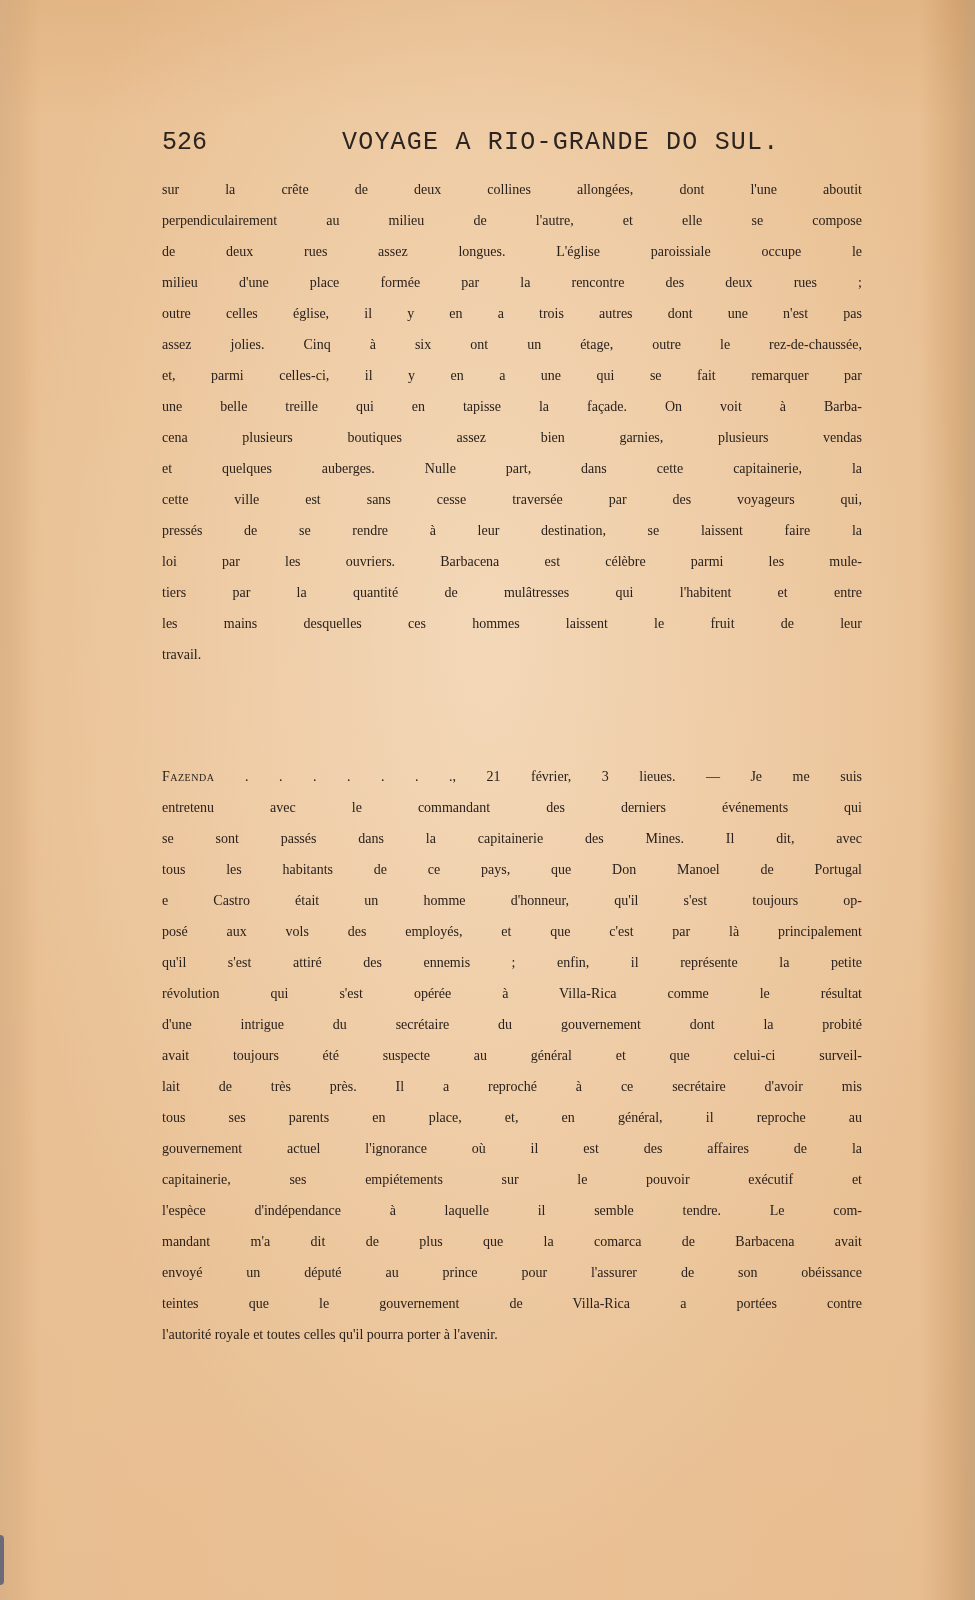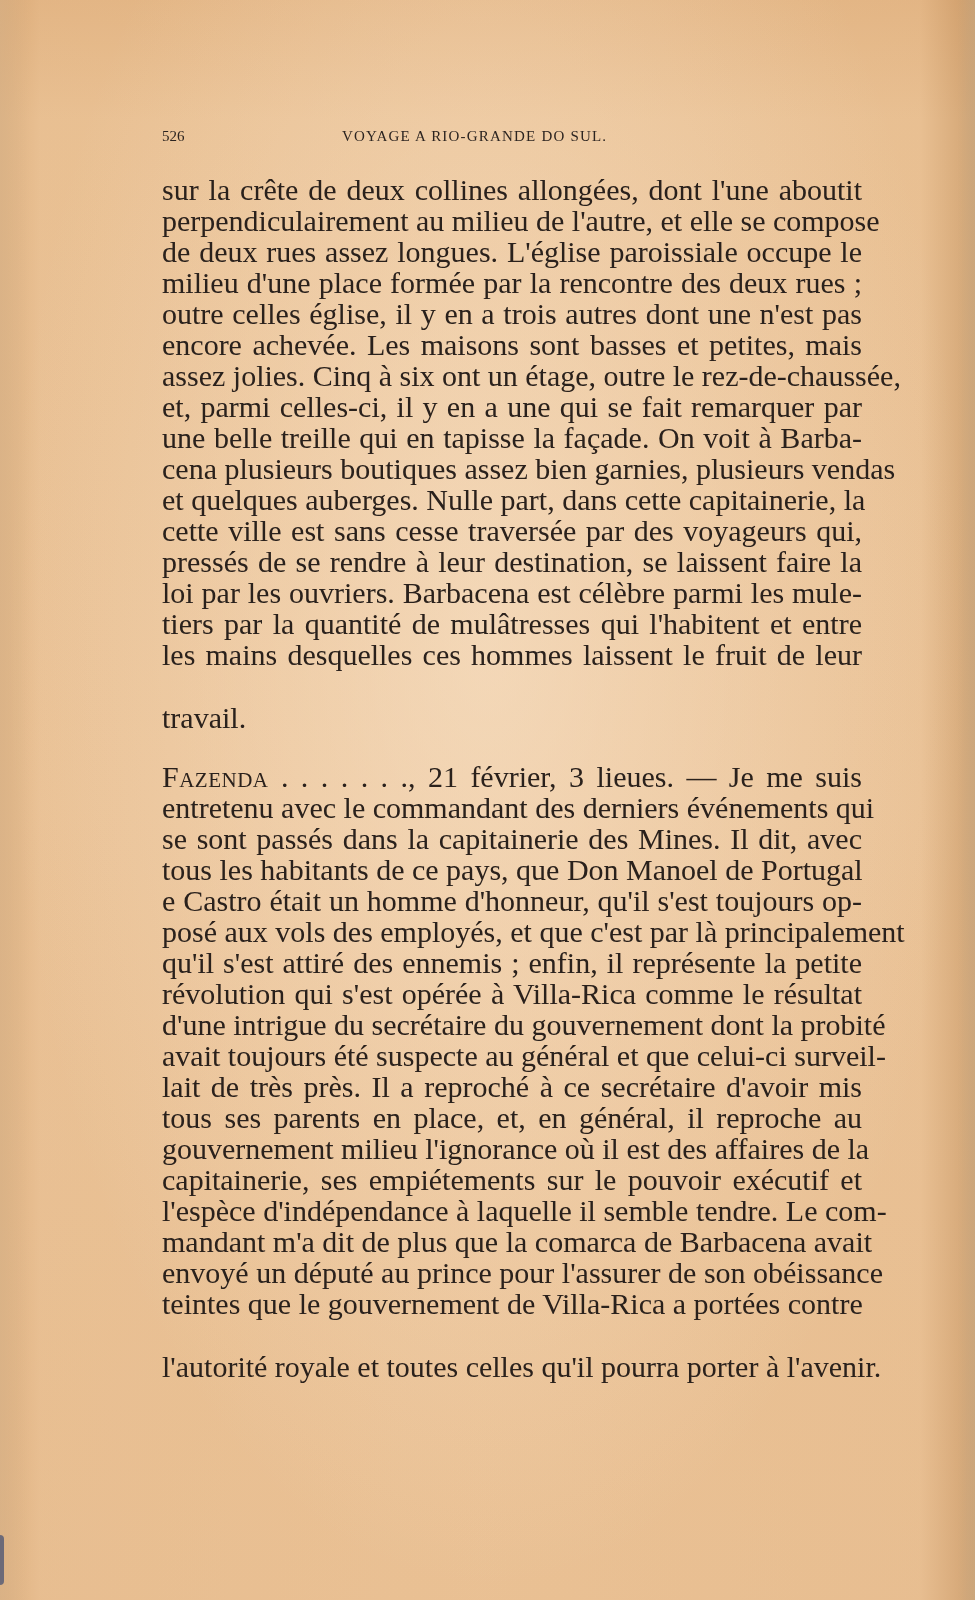--- a/index.html
+++ b/index.html
@@ -42,55 +42,54 @@
       width: 4px; height: 50px;
       background: #6c6a78;
       border-radius: 0 4px 4px 0;
     }
     .header {
       position: absolute;
       left: 162px;
       top: 128px;
       width: 700px;
       height: 24px;
-      font-family: Liberation Serif, serif;
+      font-family: Liberation Mono, monospace;
       color: #2c2420;
-      font-size: 15px;
+      font-size: 25px;
     }
     .page-number {
       position: absolute;
       left: 0;
       top: 0;
       letter-spacing: 0px;
     }
     .running-title {
       position: absolute;
       left: 180px;
       top: 0;
       letter-spacing: 1.2px;
     }
     .text-block {
       position: absolute;
       left: 162px;
       width: 700px;
       font-family: "Liberation Serif", "DejaVu Serif", serif;
-      font-size: 30px;
+      font-size: 14px;
       line-height: 31px;
       color: #2a211c;
     }
     .line {
       display: block;
       height: 31px;
       white-space: nowrap;
       text-align: justify;
       text-align-last: justify;
     }
     .line.last {
       text-align-last: left;
-      margin-top: 32px;
     }
     .smallcaps {
       font-variant: small-caps;
       letter-spacing: 0.5px;
     }
     #para1 { top: 174px; }
     #para2 { top: 761px; }
   </style>
 </head>
 <body>
@@ -104,21 +103,20 @@
     <span class="page-number">526</span>
     <span class="running-title">VOYAGE A RIO-GRANDE DO SUL.</span>
   </div>
 
   <div class="text-block" id="para1">
     <span class="line">sur la crête de deux collines allongées, dont l'une aboutit</span>
     <span class="line">perpendiculairement au milieu de l'autre, et elle se compose</span>
     <span class="line">de deux rues assez longues. L'église paroissiale occupe le</span>
     <span class="line">milieu d'une place formée par la rencontre des deux rues ;</span>
     <span class="line">outre celles église, il y en a trois autres dont une n'est pas</span>
-    <span class="line">encore achevée. Les maisons sont basses et petites, mais</span>
     <span class="line">assez jolies. Cinq à six ont un étage, outre le rez-de-chaussée,</span>
     <span class="line">et, parmi celles-ci, il y en a une qui se fait remarquer par</span>
     <span class="line">une belle treille qui en tapisse la façade. On voit à Barba-</span>
     <span class="line">cena plusieurs boutiques assez bien garnies, plusieurs vendas</span>
     <span class="line">et quelques auberges. Nulle part, dans cette capitainerie, la</span>
     <span class="line">cette ville est sans cesse traversée par des voyageurs qui,</span>
     <span class="line">pressés de se rendre à leur destination, se laissent faire la</span>
     <span class="line">loi par les ouvriers. Barbacena est célèbre parmi les mule-</span>
     <span class="line">tiers par la quantité de mulâtresses qui l'habitent et entre</span>
     <span class="line">les mains desquelles ces hommes laissent le fruit de leur</span>
@@ -131,21 +129,21 @@
     <span class="line">se sont passés dans la capitainerie des Mines. Il dit, avec</span>
     <span class="line">tous les habitants de ce pays, que Don Manoel de Portugal</span>
     <span class="line">e Castro était un homme d'honneur, qu'il s'est toujours op-</span>
     <span class="line">posé aux vols des employés, et que c'est par là principalement</span>
     <span class="line">qu'il s'est attiré des ennemis ; enfin, il représente la petite</span>
     <span class="line">révolution qui s'est opérée à Villa-Rica comme le résultat</span>
     <span class="line">d'une intrigue du secrétaire du gouvernement dont la probité</span>
     <span class="line">avait toujours été suspecte au général et que celui-ci surveil-</span>
     <span class="line">lait de très près. Il a reproché à ce secrétaire d'avoir mis</span>
     <span class="line">tous ses parents en place, et, en général, il reproche au</span>
-    <span class="line">gouvernement milieu l'ignorance où il est des affaires de la</span>
+    <span class="line">gouvernement actuel l'ignorance où il est des affaires de la</span>
     <span class="line">capitainerie, ses empiétements sur le pouvoir exécutif et</span>
     <span class="line">l'espèce d'indépendance à laquelle il semble tendre. Le com-</span>
     <span class="line">mandant m'a dit de plus que la comarca de Barbacena avait</span>
     <span class="line">envoyé un député au prince pour l'assurer de son obéissance</span>
     <span class="line">teintes que le gouvernement de Villa-Rica a portées contre</span>
     <span class="line last">l'autorité royale et toutes celles qu'il pourra porter à l'avenir.</span>
   </div>
 </div>
 
 </body></html>

